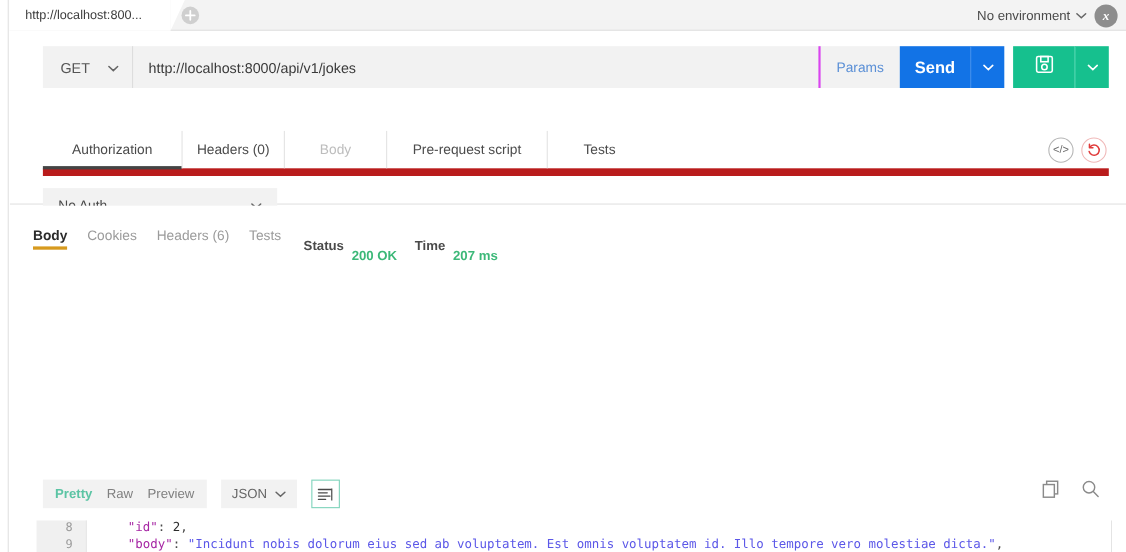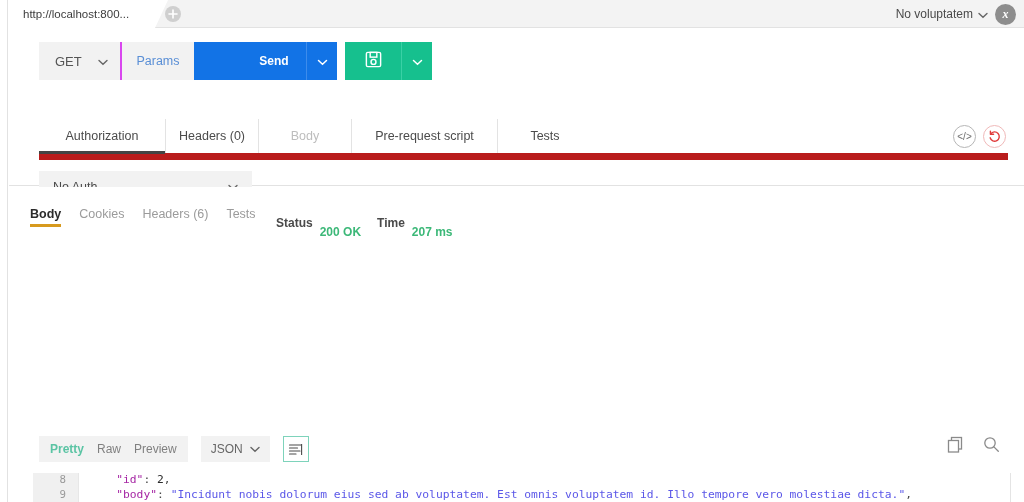--- a/index.html
+++ b/index.html
@@ -154,24 +154,23 @@
     color: #5a8fd6;
     cursor: pointer;
   }
   .send-btn {
     width: 64px;
     background: #1273e6;
     color: #ffffff;
     display: flex;
     align-items: center;
     justify-content: center;
-    font-size: 12px;
+    font-size: 15px;
     font-weight: bold;
     cursor: pointer;
-    padding-left: 48px;
   }
   .send-caret {
     width: 30px;
     background: #1273e6;
     border-left: 1px solid #3d8cec;
     display: flex;
     align-items: center;
     justify-content: center;
     color: #ffffff;
     cursor: pointer;
@@ -440,21 +439,21 @@
     </div>
 
     <div class="tab-add">
       <svg width="18" height="18" viewBox="0 0 18 18">
         <circle cx="9" cy="9" r="8" fill="#cfcfcf"></circle>
         <path d="M9 5 L9 13 M5 9 L13 9" stroke="#ffffff" stroke-width="1.6" stroke-linecap="round"></path>
       </svg>
     </div>
 
     <div class="env-area">
-      <span class="env-name">No voluptatem</span>
+      <span class="env-name">No environment</span>
       <span class="env-caret">
         <svg width="10" height="7" viewBox="0 0 10 7">
             <path d="M1 1.5 L5 5.2 L9 1.5" stroke="#666" stroke-width="1.4" fill="none" stroke-linecap="round"></path>
           </svg>
       </span>
       <span class="env-eye">
         <span>x</span>
       </span>
     </div>
   </div>
@@ -462,20 +461,23 @@
   <div class="req-panel">
 
     <div class="url-row">
       <div class="method-box">
         <span>GET</span>
         <span>
           <svg width="10" height="7" viewBox="0 0 10 7">
               <path d="M1 1.5 L5 5.2 L9 1.5" stroke="#666" stroke-width="1.4" fill="none" stroke-linecap="round"></path>
             </svg>
         </span>
+      </div>
+      <div class="url-box" title="Enter request URL">
+        <span>http://localhost:8000/api/v1/jokes</span>
       </div>
       <div class="params-btn">
         <span>Params</span>
       </div>
       <div class="send-btn">
         <span>Send</span>
       </div>
       <div class="send-caret">
         <span>
           <svg width="11" height="7" viewBox="0 0 11 7">

